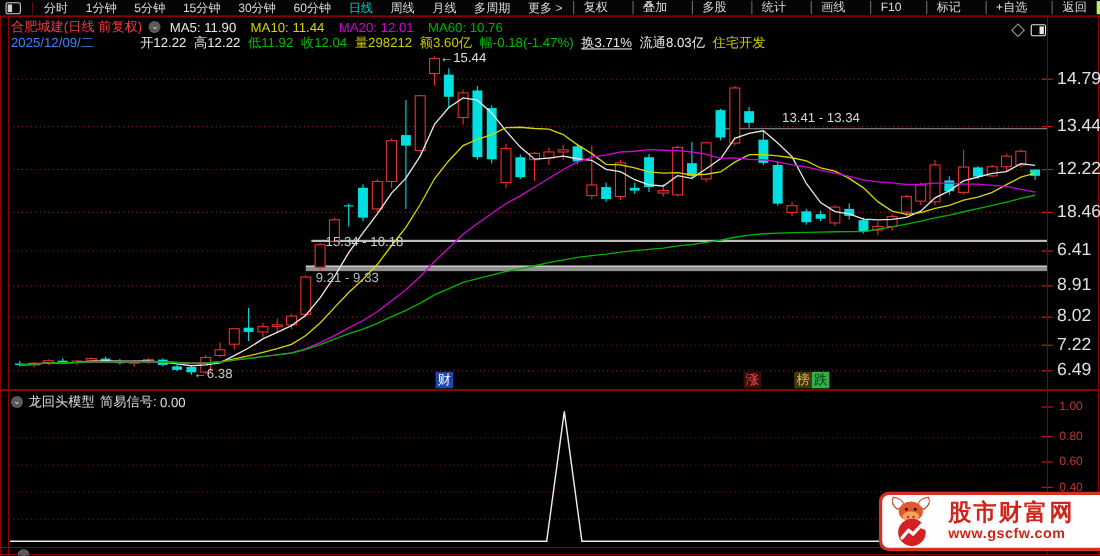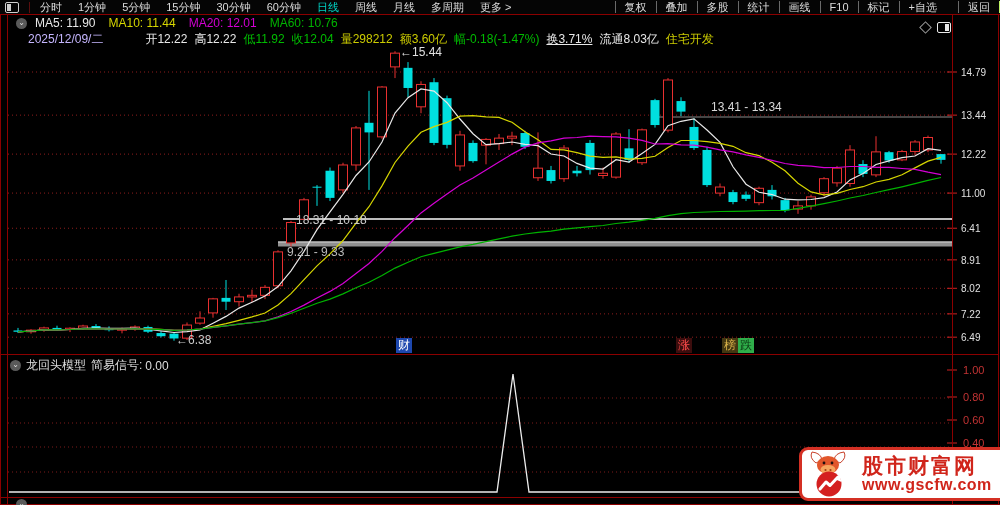--- a/index.html
+++ b/index.html
@@ -8,48 +8,48 @@
        -webkit-font-smoothing:none;}
   .abs{position:absolute;}
   
   #toolbar{left:0;top:0;width:1000px;height:14px;background:#050505;display:flex;align-items:center;font-size:11px;color:#dcdcdc;white-space:nowrap;}
   #win-icon{width:12px;height:9px;border:1px solid #cfcfcf;border-radius:2px;margin:0 6px 0 5px;position:relative;}
   #win-icon::after{content:"";position:absolute;left:1px;top:1px;bottom:1px;width:4px;background:#cfcfcf;}
   .tb-div{width:1px;height:11px;background:#5a0e0e;margin:0 4px;}
   #toolbar-tabs{display:flex;gap:4px;align-items:center;}
   .tab{padding:0 6px;cursor:default;}
   .tab.active{color:#00d2c4;}
-  #toolbar-right{margin-left:auto;display:flex;align-items:center;}
+  #toolbar-right{margin-left:auto;display:flex;align-items:center;gap:13px;}
   .tb-btn{padding:0 9px;border-left:1px solid #6a6a6a;line-height:12px;}
-  .tb-btn:last-child{border-right:1px solid #bef264;margin-left:12px;}
+  .tb-btn:last-child{border-right:3px solid #bef264;}
   
   #row2{left:10px;top:16px;display:flex;align-items:center;font-size:12px;white-space:nowrap;}
   #stock-name{color:#f23c3c;}
   .circ-icon{width:11px;height:11px;border-radius:50%;background:#5a5a5a;color:#ddd;font-size:8px;line-height:10px;text-align:center;margin:0 6px;}
   #ma-labels{display:flex;gap:13px;margin-left:2px;}
   #row3{left:10px;top:31px;display:flex;gap:7px;font-size:12px;white-space:nowrap;}
   
   .ann{position:absolute;font-size:12px;color:#d8d8d8;white-space:nowrap;}
   .tag{position:absolute;font-size:12px;line-height:15px;text-align:center;width:16px;height:15px;}
-  .yaxis-label{position:absolute;left:961px;font-size:10px;color:#e0e0e0;transform:translateY(-50%);}
+  .yaxis-label{position:absolute;left:961px;font-size:16px;color:#e0e0e0;transform:translateY(-50%);}
   .yaxis-label2{position:absolute;left:963px;font-size:11px;color:#c23333;transform:translateY(-50%);}
   
   #diamond-icon{left:921px;top:23px;width:7px;height:7px;border:1px solid #999;transform:rotate(45deg);}
   #mini-win-icon{left:937px;top:22px;width:12px;height:9px;border:1px solid #e8e8e8;border-radius:2px;}
   #mini-win-icon::after{content:"";position:absolute;right:1px;top:1px;bottom:1px;width:4px;background:#e8e8e8;}
   
   #sig-header{left:10px;top:357px;display:flex;align-items:center;font-size:12px;color:#dedede;gap:5px;}
   #sig-header .circ-icon{margin:0;}
   
   #next-panel{left:10px;top:499px;display:flex;align-items:center;}
   
   #watermark{left:799px;top:447px;width:210px;height:54px;background:#fff;border:3px solid #d43024;border-radius:9px;display:flex;align-items:center;box-sizing:border-box;z-index:30;}
   #wm-text{display:flex;flex-direction:column;line-height:1.05;margin-left:4px;}
   #wm-title{font-size:21px;font-weight:bold;color:#d0251b;letter-spacing:2px;}
-  #wm-url{font-size:16px;font-weight:bold;color:#d0251b;letter-spacing:.5px;}
+  #wm-url{font-size:13px;font-weight:bold;color:#d0251b;letter-spacing:.5px;}
   svg{position:absolute;left:0;top:0;}
 </style>
 </head>
 <body>
 
 <svg id="chart-svg" width="1000" height="505">
     <line x1="8" y1="72" x2="950" y2="72" stroke="#8e1d1d" stroke-width="1" stroke-dasharray="1,3"></line>
     <line x1="947" y1="72" x2="957" y2="72" stroke="#c22" stroke-width="1"></line>
     <line x1="8" y1="115.1325" x2="950" y2="115.1325" stroke="#8e1d1d" stroke-width="1" stroke-dasharray="1,3"></line>
     <line x1="947" y1="115.1325" x2="957" y2="115.1325" stroke="#c22" stroke-width="1"></line>
@@ -261,63 +261,64 @@
       <span class="tb-btn">统计</span>
       <span class="tb-btn">画线</span>
       <span class="tb-btn">F10</span>
       <span class="tb-btn">标记</span>
       <span class="tb-btn">+自选</span>
       <span class="tb-btn">返回</span>
     </div>
 </div>
 
 <div id="row2" class="abs">
+  <span id="stock-name">合肥城建(日线 前复权)</span>
   <span class="circ-icon">⌄</span>
   <span id="ma-labels">
       <span style="color: rgb(232, 232, 232);">MA5: 11.90</span>
       <span style="color: rgb(214, 214, 0);">MA10: 11.44</span>
       <span style="color: rgb(212, 0, 212);">MA20: 12.01</span>
       <span style="color: rgb(0, 179, 0);">MA60: 10.76</span>
     </span>
 </div>
 <div id="row3" class="abs">
-    <span style="color: #c4b5fd; margin-left: 18px;">2025/12/09/二</span>
+    <span style="color: #3b82f6;">2025/12/09/二</span>
     <span style="color: rgb(232, 232, 232); margin-left: 35px;">开12.22</span>
     <span style="color: rgb(232, 232, 232);">高12.22</span>
     <span style="color: rgb(0, 187, 0);">低11.92</span>
     <span style="color: rgb(0, 187, 0);">收12.04</span>
     <span style="color: rgb(204, 204, 0);">量298212</span>
     <span style="color: rgb(204, 204, 0);">额3.60亿</span>
     <span style="color: rgb(0, 187, 0);">幅-0.18(-1.47%)</span>
     <span style="color: rgb(232, 232, 232); text-decoration: underline;">换3.71%</span>
     <span style="color: rgb(232, 232, 232);">流通8.03亿</span>
     <span style="color: rgb(204, 204, 0);">住宅开发</span>
   </div>
 
 <div id="diamond-icon" class="abs"></div>
 <div id="mini-win-icon" class="abs"></div>
 
 <div id="annotations">
     <span class="ann" style="left: 400px; top: 45px; color: rgb(224, 224, 224);">←15.44</span>
     <span class="ann" style="left: 711px; top: 100px; color: rgb(216, 216, 216);">13.41 - 13.34</span>
-    <span class="ann" style="left: 296px; top: 213px; color: rgb(204, 204, 204);">18.31 - 10.18</span>
+    <span class="ann" style="left: 296px; top: 213px; color: rgb(204, 204, 204);">15.34 - 10.18</span>
     <span class="ann" style="left: 287px; top: 245px; color: rgb(187, 187, 187);">9.21 - 9.33</span>
     <span class="ann" style="left: 176px; top: 333px; color: rgb(204, 204, 204);">←6.38</span>
   </div>
 <div id="tags">
     <span class="tag" style="left: 396px; top: 338px; color: rgb(255, 255, 255); background: rgb(29, 71, 174);">财</span>
     <span class="tag" style="left: 676px; top: 338px; color: rgb(255, 75, 75); background: rgb(60, 13, 13);">涨</span>
     <span class="tag" style="left: 722px; top: 338px; color: rgb(216, 178, 74); background: rgb(67, 55, 17);">榜</span>
     <span class="tag" style="left: 738px; top: 338px; color: rgb(11, 58, 20); background: rgb(47, 174, 74);">跌</span>
   </div>
 <div id="yaxis-main">
     <span class="yaxis-label" style="top: 72px;">14.79</span>
     <span class="yaxis-label" style="top: 115.132px;">13.44</span>
     <span class="yaxis-label" style="top: 154.111px;">12.22</span>
-    <span class="yaxis-label" style="top: 193.09px;">11.00</span>
+    <span class="yaxis-label" style="top: 193.09px;">18.46</span>
     <span class="yaxis-label" style="top: 228.235px;">6.41</span>
     <span class="yaxis-label" style="top: 259.866px;">8.91</span>
     <span class="yaxis-label" style="top: 288.301px;">8.02</span>
     <span class="yaxis-label" style="top: 313.861px; text-align: right;">7.22</span>
     <span class="yaxis-label" style="top: 337.185px;">6.49</span>
   </div>
 <div id="yaxis-signal">
     <span class="yaxis-label2" style="top: 370px;">1.00</span>
     <span class="yaxis-label2" style="top: 397px;">0.80</span>
     <span class="yaxis-label2" style="top: 420px;">0.60</span>

